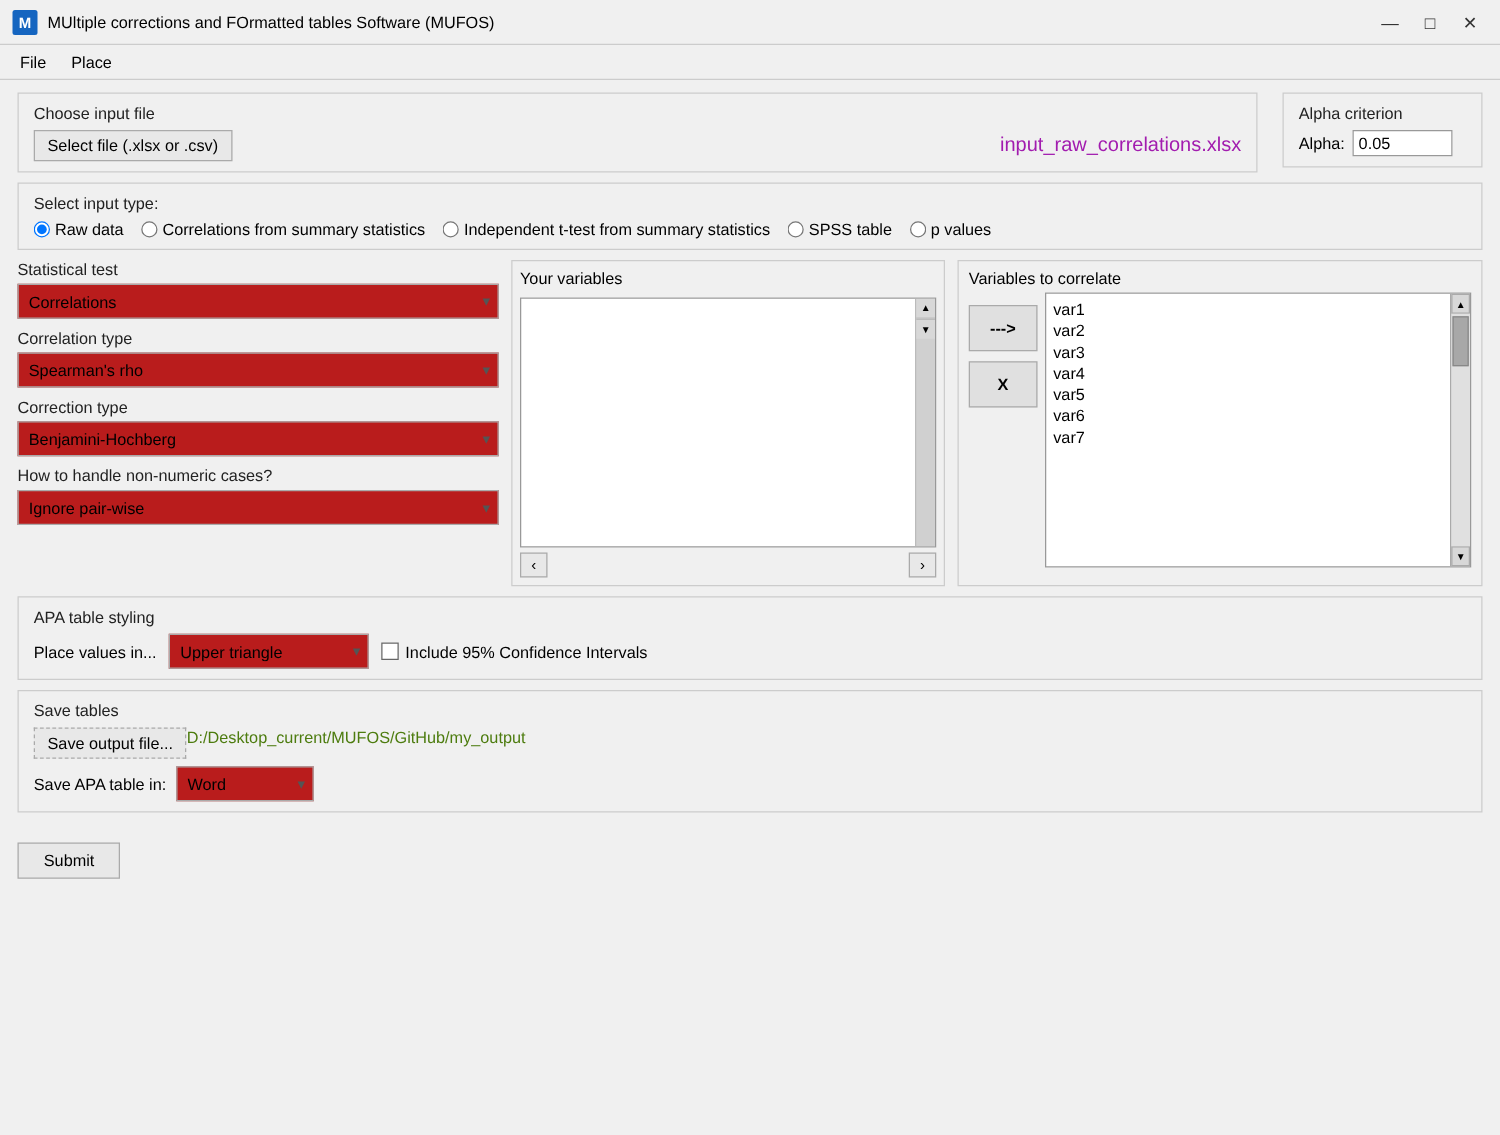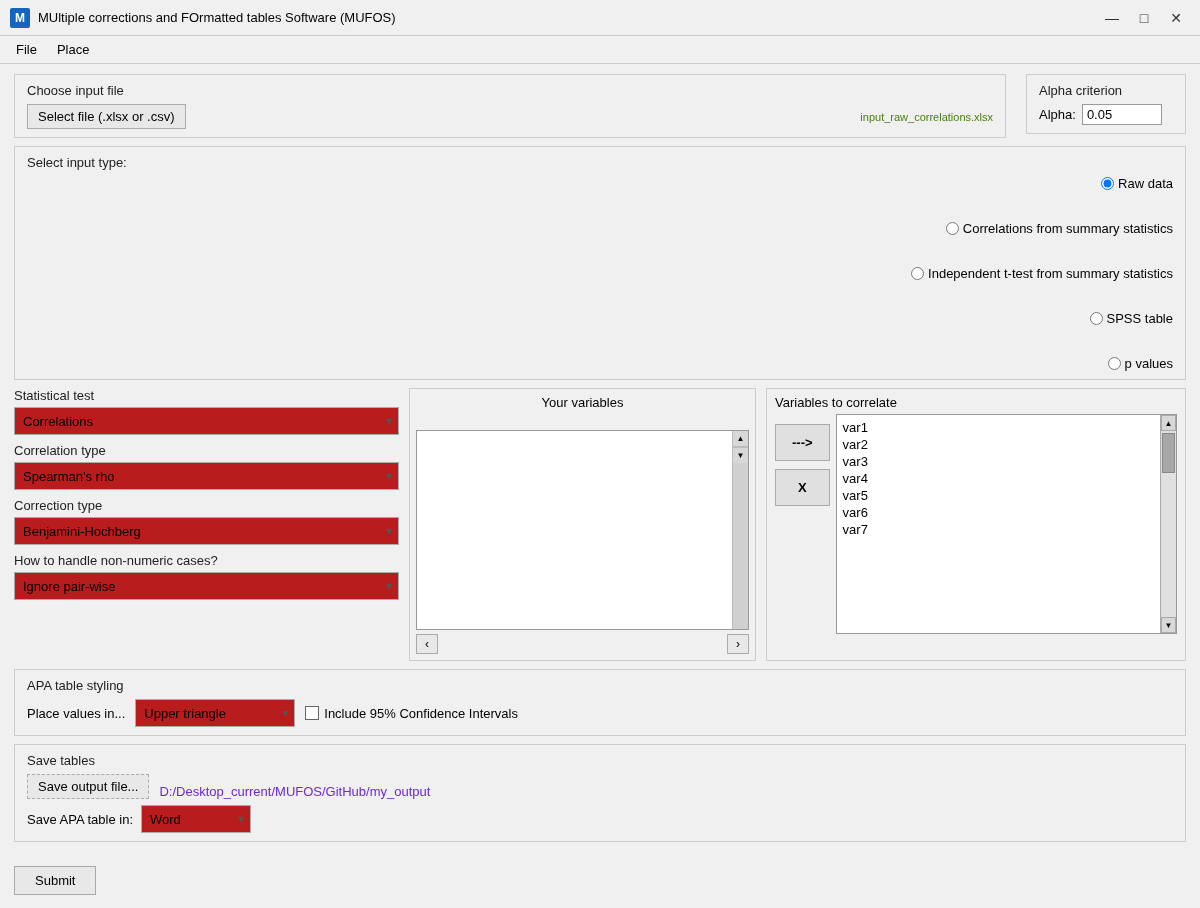--- a/index.html
+++ b/index.html
@@ -109,22 +109,22 @@
     .btn {
       border: 1px solid #aaa;
       background: #e8e8e8;
       padding: 4px 10px;
       cursor: pointer;
       font-size: 13px;
       white-space: nowrap;
     }
 
     .filename-display {
-      font-size: 11px;
-      color: #4d7c0f;
+      font-size: 16px;
+      color: #a21caf;
     }
 
     .alpha-row {
       display: flex;
       align-items: center;
       gap: 6px;
       margin-top: 4px;
     }
     .alpha-input {
       width: 80px;
@@ -135,25 +135,24 @@
     }
 
     
     .input-type-panel {
       border: 1px solid #ccc;
       padding: 8px 12px;
       margin-bottom: 8px;
     }
     .radio-row {
       display: flex;
-      align-items: flex-end;
-      gap: 30px;
+      align-items: center;
+      gap: 14px;
       margin-top: 6px;
       flex-wrap: wrap;
-      flex-direction: column;
     }
     .radio-label {
       display: flex;
       align-items: center;
       gap: 4px;
       cursor: pointer;
       font-size: 13px;
     }
 
     
@@ -212,22 +211,21 @@
     .mid-col {
       flex: 1;
       border: 1px solid #ccc;
       padding: 6px;
       display: flex;
       flex-direction: column;
       background: #f0f0f0;
     }
     .mid-col-title {
       font-size: 13px;
-      margin-bottom: 20px;
-      text-align: center;
+      margin-bottom: 8px;
     }
     .variables-listbox {
       flex: 1;
       border: 1px solid #999;
       background: white;
       min-height: 200px;
       overflow: auto;
     }
     .listbox-nav {
       display: flex;
@@ -307,27 +305,26 @@
     }
 
     
     .save-panel {
       border: 1px solid #ccc;
       padding: 8px 12px;
       margin-bottom: 8px;
     }
     .save-row {
       display: flex;
-      align-items: flex-end;
-      gap: 10px;
+      align-items: flex-start;
       margin-bottom: 6px;
     }
     .save-path {
       font-size: 13px;
-      color: #6d28d9;
+      color: #4d7c0f;
     }
     .save-apa-row {
       display: flex;
       align-items: center;
       gap: 8px;
     }
 
     
     .bottom-bar {
       display: flex;

